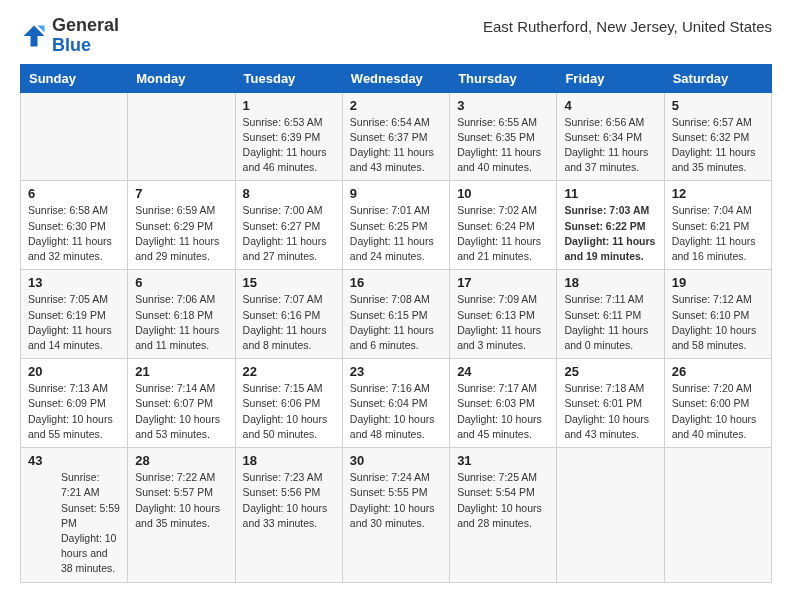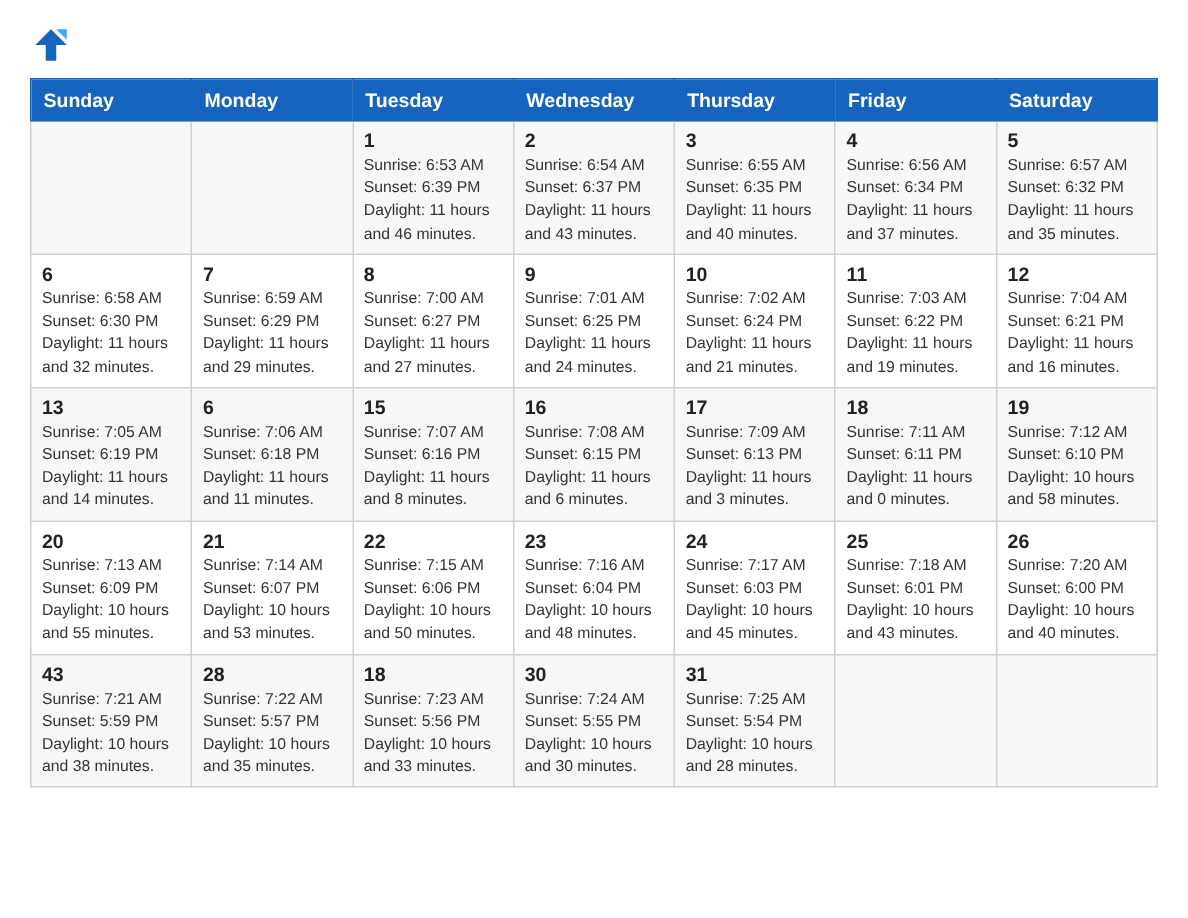--- a/index.html
+++ b/index.html
@@ -99,22 +99,27 @@
 </head>
 <body>
 
 <div class="page">
   <div class="header">
     <div class="logo">
       <svg class="logo-icon" viewBox="0 0 32 32" xmlns="http://www.w3.org/2000/svg">
         <polygon points="16,4 28,16 20,16 20,28 12,28 12,16 4,16" fill="#1565c0"></polygon>
         <polygon points="20,4 28,4 28,12" fill="#42a5f5"></polygon>
       </svg>
+      <div class="logo-text">
+        <span class="logo-general">General</span><br>
+        <span class="logo-blue">Blue</span>
+      </div>
     </div>
     <div class="title-block">
+      <div class="location">East Rutherford, New Jersey, United States</div>
     </div>
   </div>
 
   <table class="calendar">
     <thead>
       <tr>
       <th>Sunday</th>
           <th>Monday</th>
           <th>Tuesday</th>
           <th>Wednesday</th>
@@ -184,21 +189,21 @@
 Daylight: 11 hours and 24 minutes.</div>
           </td>
           <td>
             <span class="day-num">10</span>
             <div class="day-info" style="white-space: pre-line;">Sunrise: 7:02 AM
 Sunset: 6:24 PM
 Daylight: 11 hours and 21 minutes.</div>
           </td>
           <td>
             <span class="day-num">11</span>
-            <div class="day-info" style="white-space: pre-line;">Sunrise: 7:03 AM
+            <div class="day-info" style="white-space: pre-line; font-weight: bold;">Sunrise: 7:03 AM
 Sunset: 6:22 PM
 Daylight: 11 hours and 19 minutes.</div>
           </td>
           <td>
             <span class="day-num">12</span>
             <div class="day-info" style="white-space: pre-line;">Sunrise: 7:04 AM
 Sunset: 6:21 PM
 Daylight: 11 hours and 16 minutes.</div>
           </td>
         </tr>
@@ -286,21 +291,21 @@
           <td>
             <span class="day-num">26</span>
             <div class="day-info" style="white-space: pre-line;">Sunrise: 7:20 AM
 Sunset: 6:00 PM
 Daylight: 10 hours and 40 minutes.</div>
           </td>
         </tr>
         <tr>
           <td>
             <span class="day-num">43</span>
-            <div class="day-info" style="white-space: pre-line;">Sunrise: 7:21 AM
+            <div class="day-info" style="white-space: pre-line; margin-left: 33px;">Sunrise: 7:21 AM
 Sunset: 5:59 PM
 Daylight: 10 hours and 38 minutes.</div>
           </td>
           <td>
             <span class="day-num">28</span>
             <div class="day-info" style="white-space: pre-line;">Sunrise: 7:22 AM
 Sunset: 5:57 PM
 Daylight: 10 hours and 35 minutes.</div>
           </td>
           <td>

